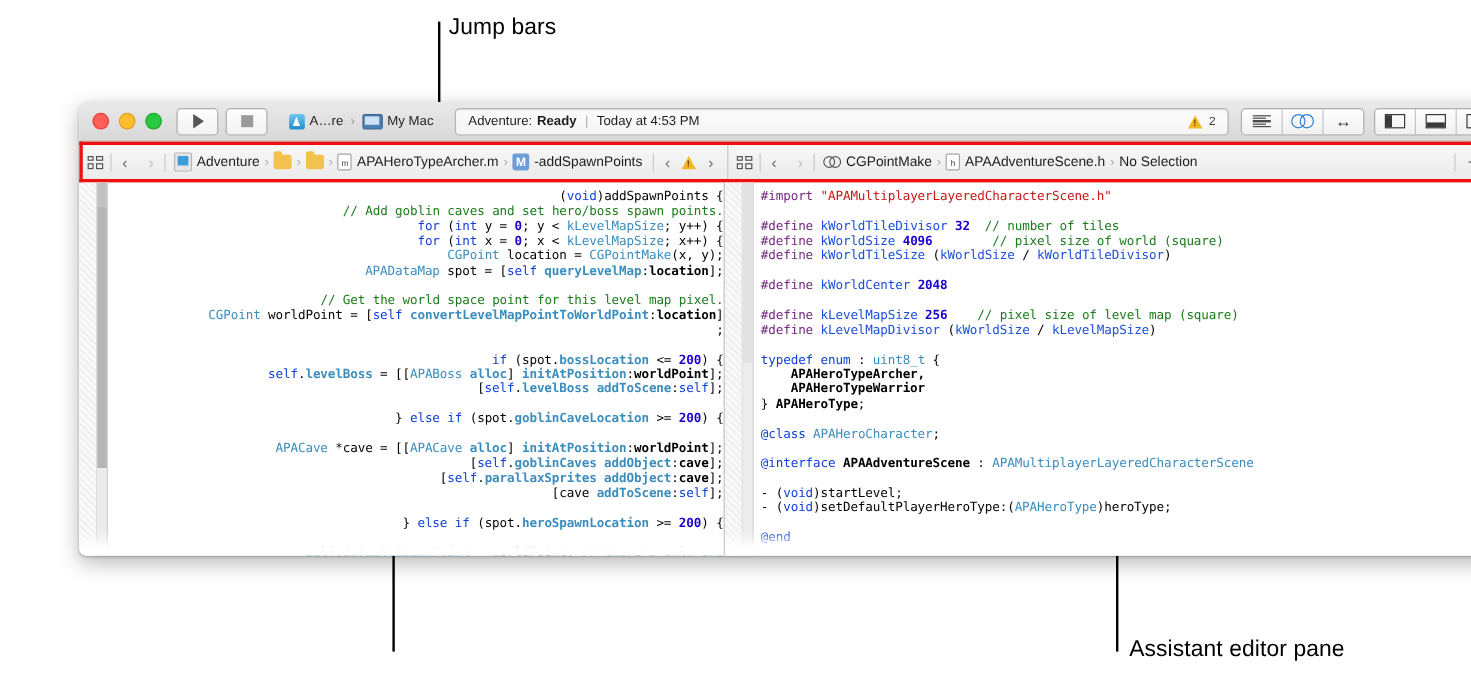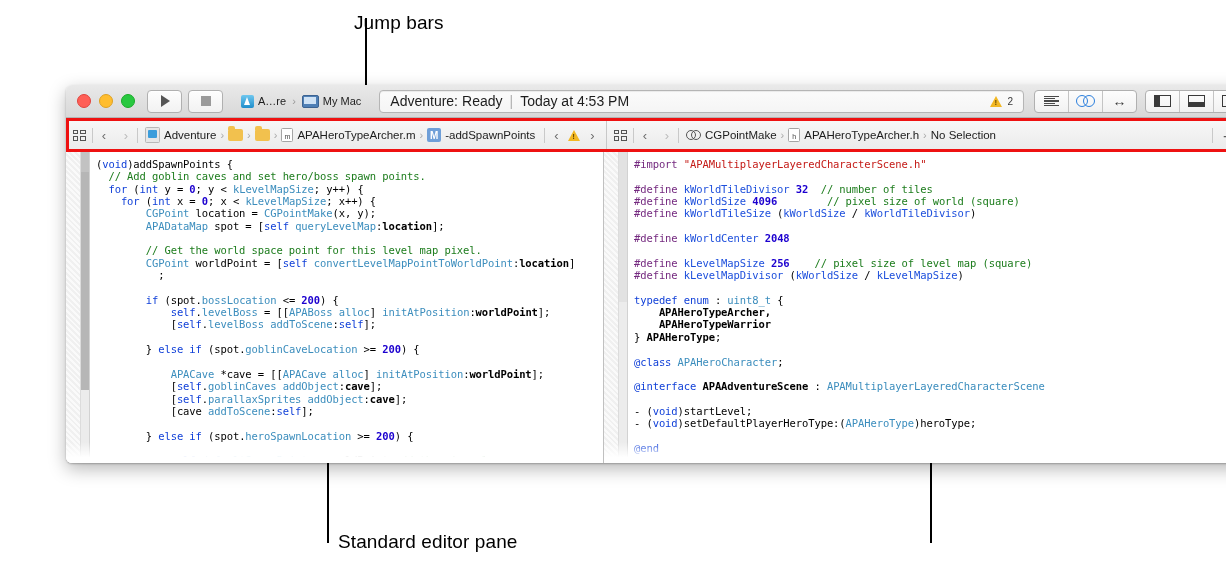--- a/index.html
+++ b/index.html
@@ -111,21 +111,21 @@
     height: 23px;
     background: linear-gradient(to bottom,#fbfbfb,#f5f5f5);
     border: 1px solid #b5b5b5;
     border-radius: 4px;
     display: flex; align-items: center;
     padding: 0 10px;
     box-sizing: border-box;
     position: relative;
     box-shadow: 0 1px 1px rgba(0,0,0,0.07) inset;
   }
-  .status-text { font-size: 14px; color: #1d1d1d; }
+  .status-text { font-size: 11px; color: #1d1d1d; }
   .status-divider { color: #b0b0b0; margin: 0 7px; }
   .warn-group {
     position: absolute; right: 10px; top: 0; bottom: 0;
     display: flex; align-items: center; gap: 5px;
   }
   .warn-tri {
     width: 0; height: 0;
     border-left: 6.5px solid transparent;
     border-right: 6.5px solid transparent;
     border-bottom: 11px solid #f2b824;
@@ -232,21 +232,21 @@
 
   .jb-warn { display: flex; align-items: center; gap: 5px; flex: none; }
   .nosel { font-size: 11.5px; color: #1c1c1c; white-space: nowrap; }
   .jb-tail { margin-left: auto; display: flex; align-items: center; gap: 10px; padding-right: 8px; flex: none; }
   .tail-plus { font-size: 15px; color: #5a5a5a; line-height: 1; }
   .tail-x { font-size: 14px; color: #5a5a5a; line-height: 1; }
 
   
   #editors { display: flex; height: 312px; background: #fff; }
   .pane { position: relative; display: flex; min-width: 0; overflow: hidden; }
-  .pane-left { width: 537px; border-right: 1px solid #c0c0c0; }
+  .pane-left { width: 537px; border-right: 1px solid #c0c0c0; text-align: right; }
   .pane-right { flex: 1; }
 
   .gutter {
     width: 14px; flex: none;
     background: repeating-linear-gradient(45deg,#fafafa,#fafafa 2px,#f0f0f0 2px,#f0f0f0 4px);
     border-right: 1px solid #dcdcdc;
   }
   .focusbar { width: 8px; flex: none; background:#ececec; border-right:1px solid #d2d2d2; position: relative;}
   .focusbar i { position:absolute; left:0; right:0; background:#c2c2c2; }
 
@@ -264,40 +264,40 @@
   .ln { height: 12.35px; }
   .kw2  { color: #0f3fd8; }
   .cmt  { color: #1c7c1c; }
   .str  { color: #c41a16; }
   .typ  { color: #3b8dbd; }
   .num  { color: #1c00cf; font-weight: bold; }
   .pl   { color: #000; }
   .pre  { color: #74297f; }
   .prep { color: #1d4fdc; }
   .idb  { color: #000; font-weight: bold; }
-  .selp { color: #3b8dbd; }
+  .selp { color: #3b8dbd; font-weight: bold; }
 
   
   .fade {
     position: absolute; left: 0; right: 0; bottom: 0; height: 22px;
     background: linear-gradient(to bottom, rgba(255,255,255,0), #ffffff 70%);
     pointer-events: none;
   }
 </style>
 </head>
 <body>
 
 <div id="root">
 
-  <div class="callout-label" style="left:354px; top:12px;">Jump bars</div>
+  <div class="callout-label" style="left:374px; top:12px;">Jump bars</div>
   <div class="leader" style="left:365px; top:18px; height:104px;"></div>
 
-  <div class="callout-label" style="left:338px; top:531px;">Standard editor pane</div>
   <div class="leader" style="left:327px; top:448px; height:95px;"></div>
 
+  <div class="callout-label" style="left:941px; top:531px;">Assistant editor pane</div>
   <div class="leader" style="left:930px; top:448px; height:95px;"></div>
 
   <div id="window">
 
     <div id="toolbar">
       <div class="traffic">
         <div class="tl red"></div>
         <div class="tl yellow"></div>
         <div class="tl green"></div>
       </div>
@@ -312,21 +312,21 @@
       <div class="scheme">
         <span class="app-ic"></span>
         <span>A…re</span>
         <span class="sep">›</span>
         <span class="mac-ic"></span>
         <span>My Mac</span>
       </div>
 
       <div id="status-field">
         <span class="status-text">Adventure:</span>
-        <span class="status-text" style="margin-left:4px;font-weight:normal;">Ready</span>
+        <span class="status-text" style="margin-left:4px;font-weight:bold;">Ready</span>
         <span class="status-text status-divider">|</span>
         <span class="status-text">Today at 4:53 PM</span>
         <span class="warn-group">
           <span class="warn-tri"></span>
           <span class="warn-count">2</span>
         </span>
       </div>
 
       <div class="tb-right">
         <div class="seg">
@@ -428,21 +428,21 @@
           <div class="crumb" style="margin-left:6px;">
             <span class="ic-counter">
                 <span></span>
                 <span></span>
               </span>
             <span>CGPointMake</span>
           </div>
           <span class="chev">›</span>
           <div class="crumb">
             <span class="ic-file">h</span>
-            <span>APAHeroTypeArcher.h</span>
+            <span>APAAdventureScene.h</span>
           </div>
           <span class="chev">›</span>
           <div class="crumb">
             <span class="nosel">No Selection</span>
           </div>
 
           <div class="jb-tail">
             <span class="vsep"></span>
             <span class="tail-plus">+</span>
             <span class="tail-x">×</span>

